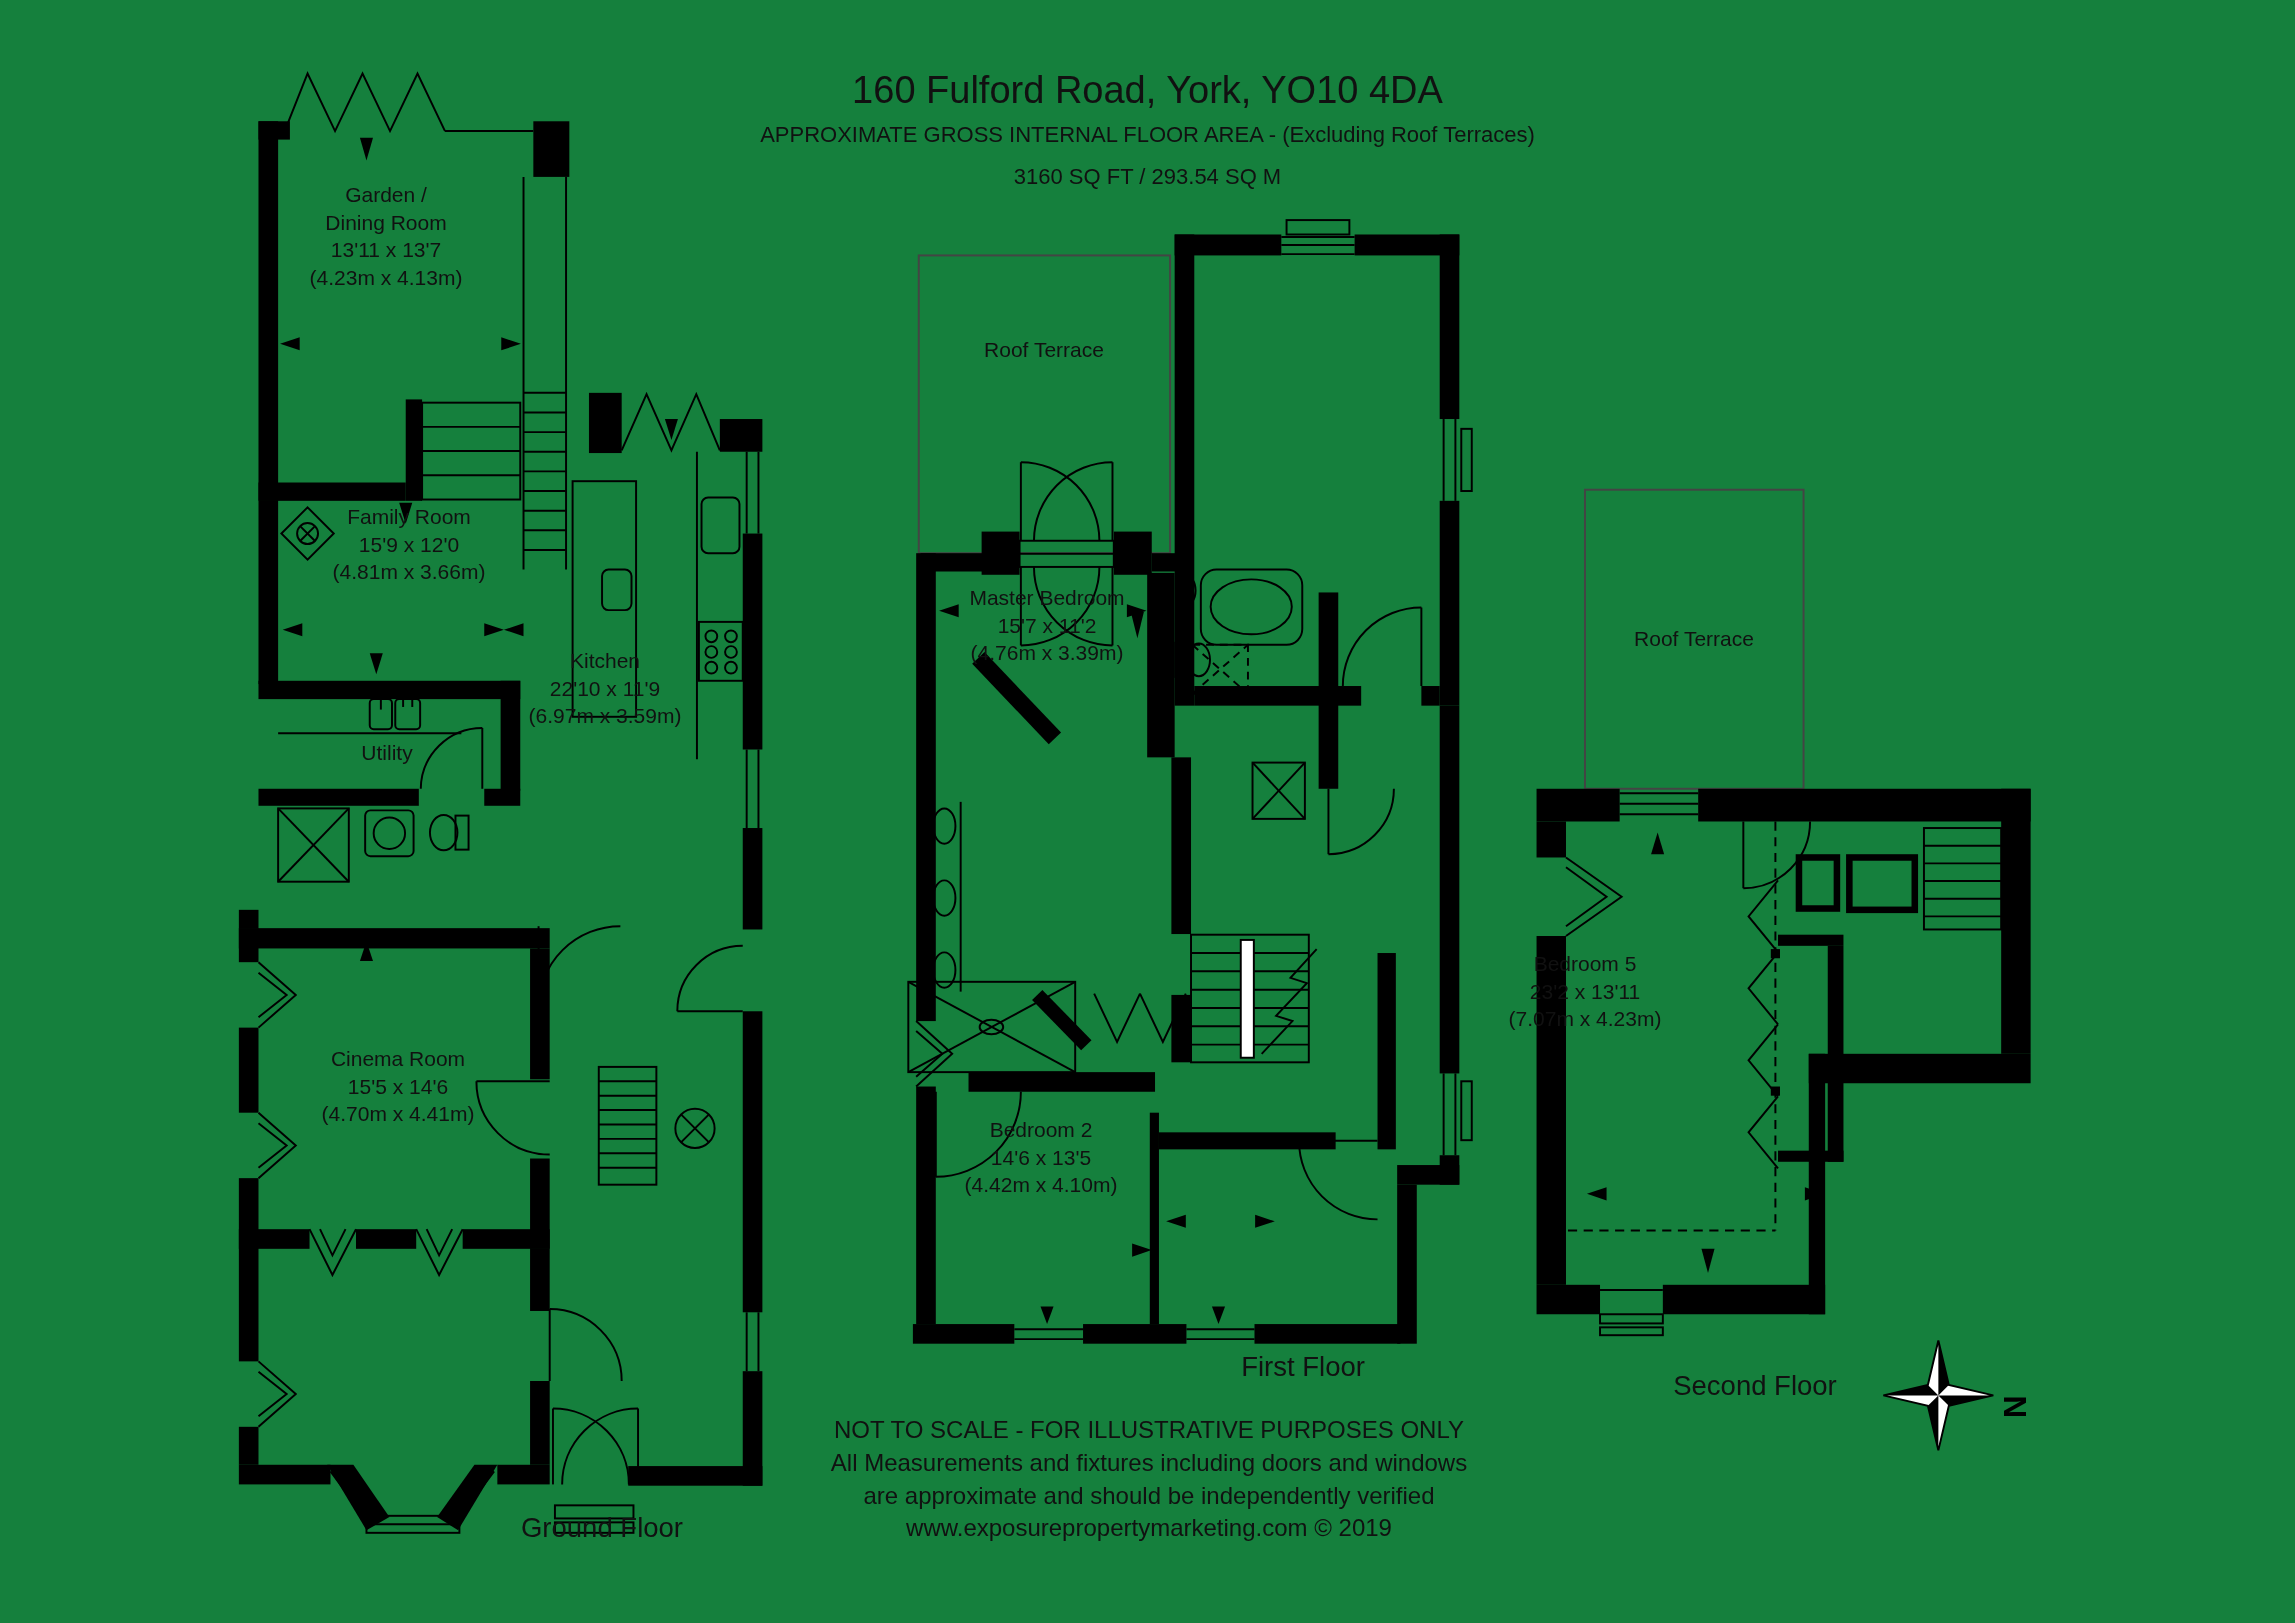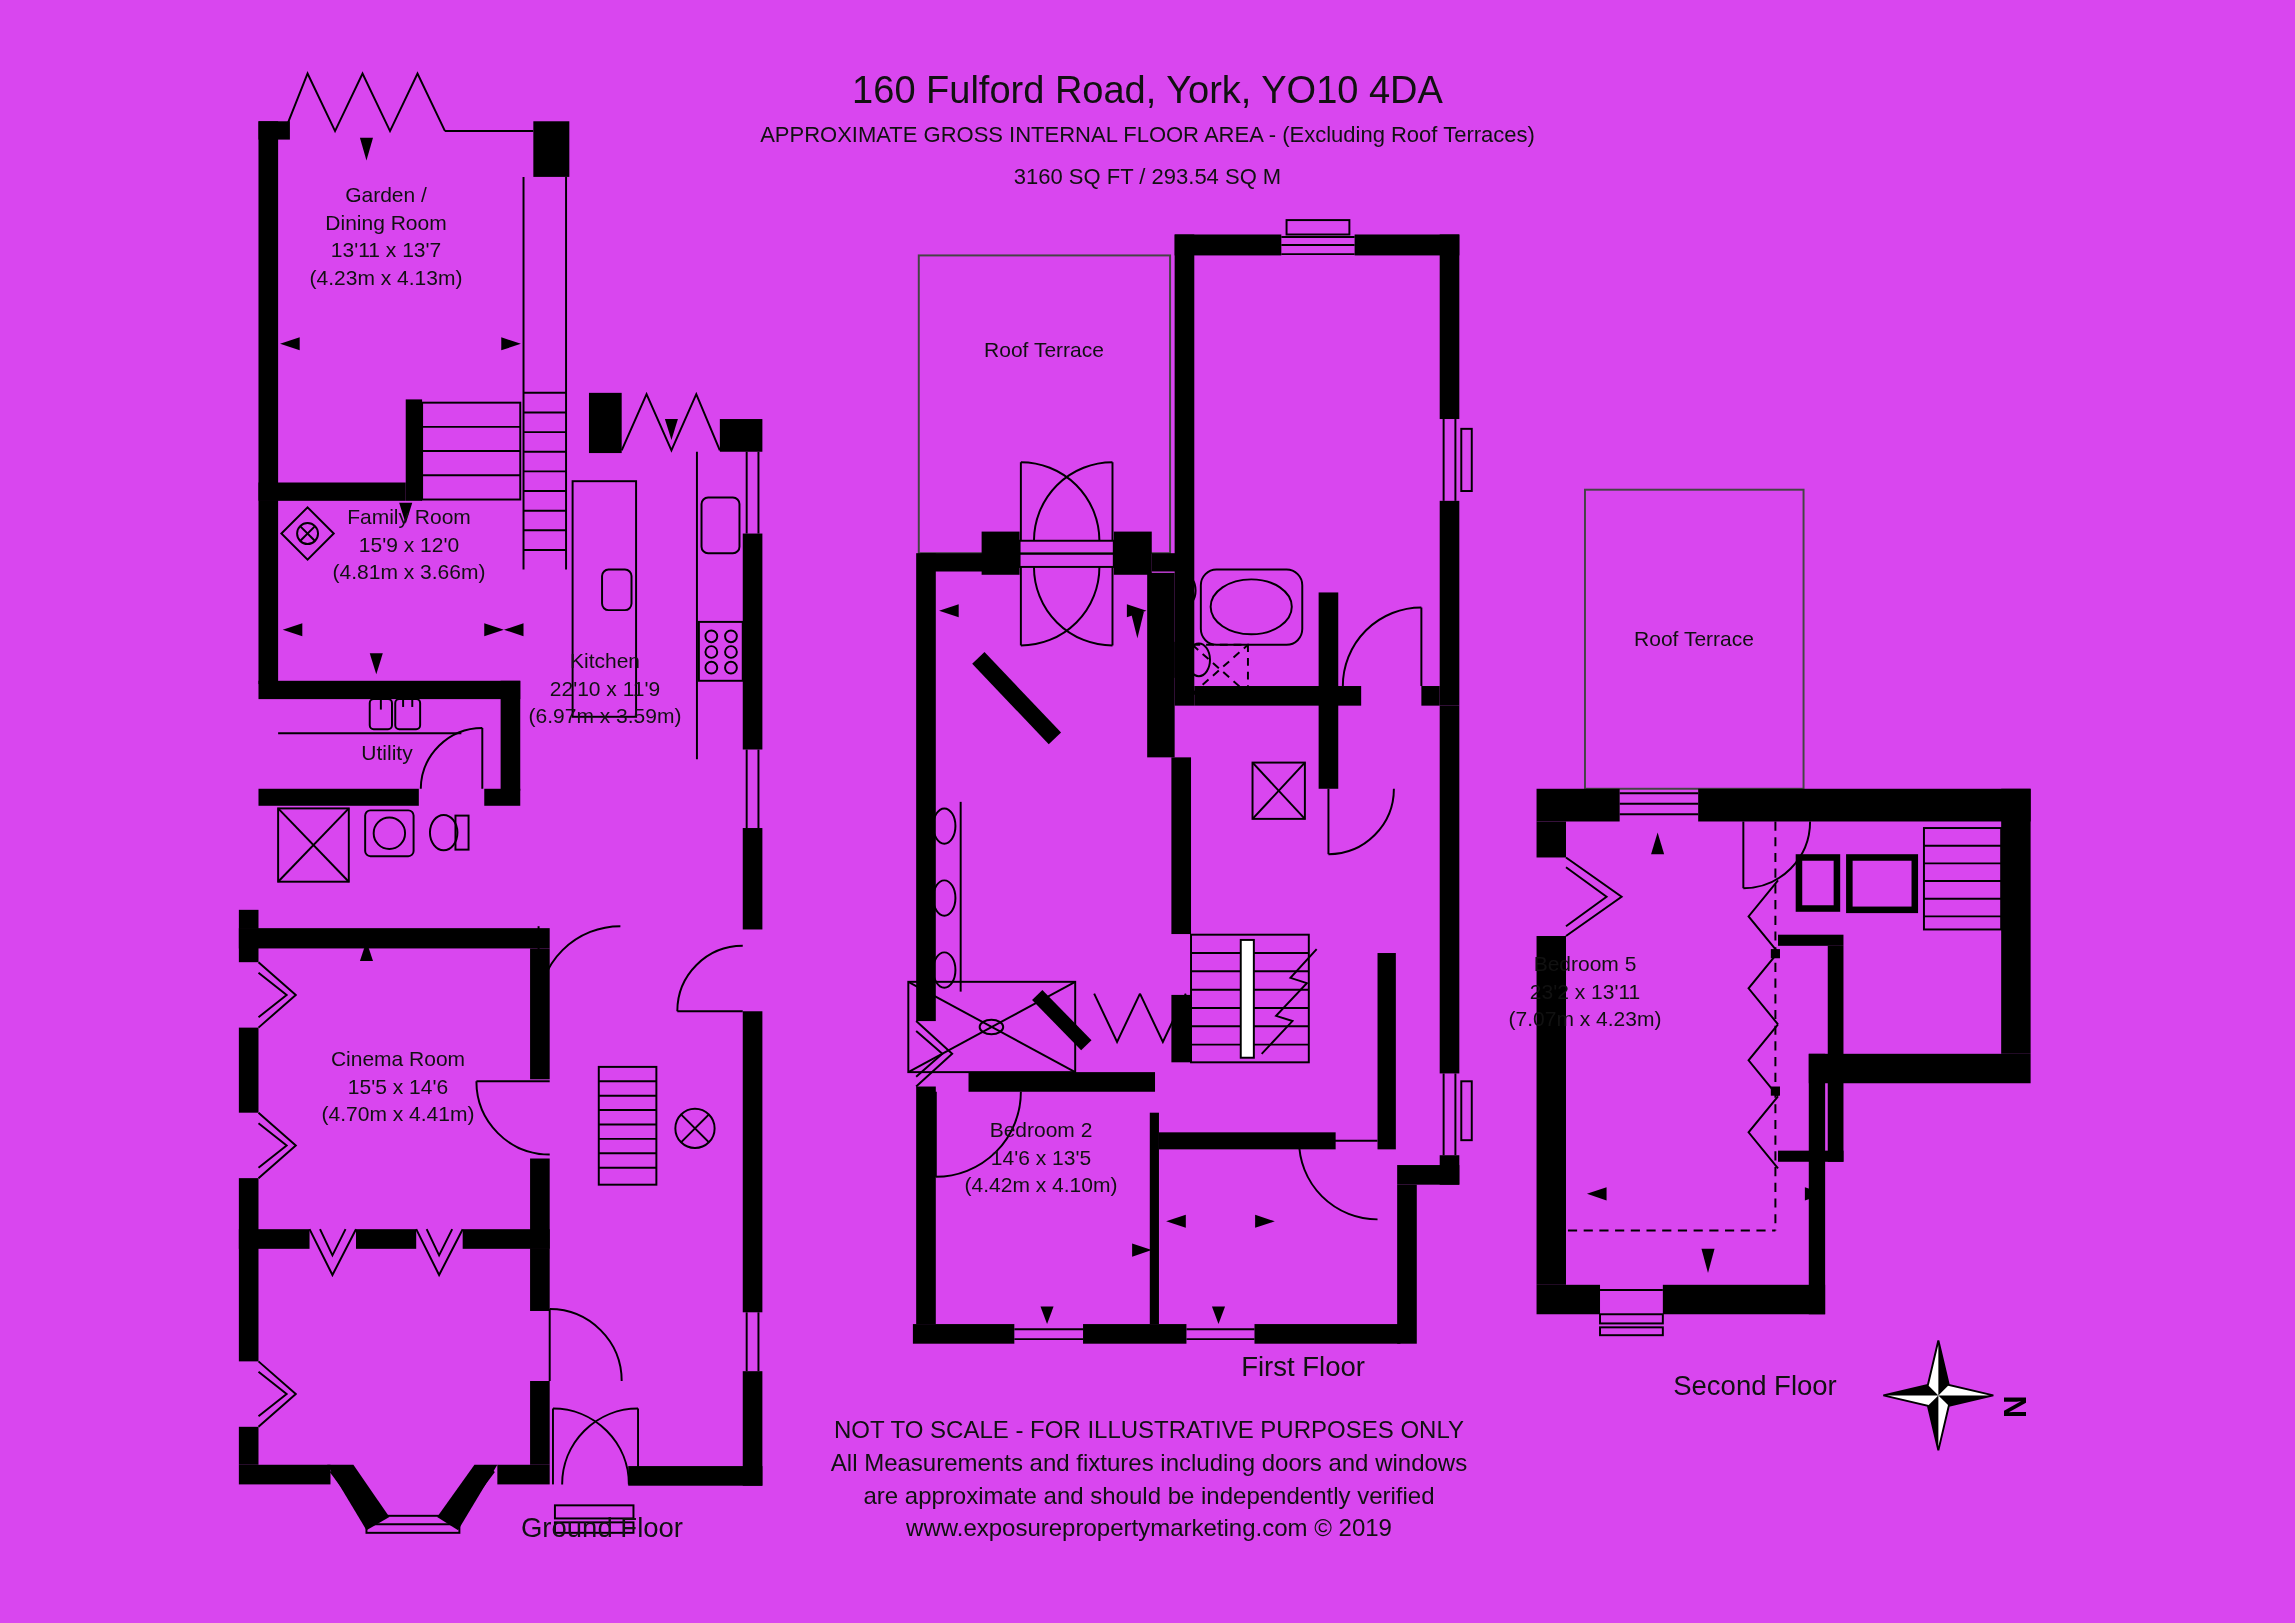--- a/index.html
+++ b/index.html
@@ -1,16 +1,16 @@
 <!DOCTYPE html>
 <html style="font-size:10.5px"><head>
 <meta charset="utf-8">
 <style>
   html,body{margin:0;padding:0;background:#fff;}
-  #page{position:relative;width:2295px;height:1624px;background:#d946ef;overflow:hidden;
+  #page{position:relative;width:2295px;height:1624px;background:#15803d;overflow:hidden;
         font-family:"Liberation Sans", sans-serif;color:#111;}
   svg{position:absolute;left:0;top:0;}
   .lbl{position:absolute;transform:translate(-50%,-50%);text-align:center;
        white-space:pre-line;font-size:21px;line-height:1.32;color:#111;}
   .floorlbl{position:absolute;transform:translate(-50%,-50%);font-size:27.5px;white-space:nowrap;color:#111;}
   .hdr{position:absolute;left:50%;transform:translateX(-50%);white-space:nowrap;text-align:center;color:#111;}
   #title{top:69px;font-size:38px;}
   #subtitle{top:122px;font-size:22px;}
   #area{top:164px;font-size:22px;}
   .ftr{position:absolute;left:1149px;transform:translate(-50%,-50%);font-size:24px;white-space:nowrap;color:#111;}
@@ -466,20 +466,23 @@
 (4.81m x 3.66m)</div>
   <div class="lbl" style="left:605px;top:689px">Kitchen
 22'10 x 11'9
 (6.97m x 3.59m)</div>
   <div class="lbl" style="left:387px;top:753px">Utility</div>
   <div class="lbl" style="left:398px;top:1087px">Cinema Room
 15'5 x 14'6
 (4.70m x 4.41m)</div>
 
   <div class="lbl" style="left:1044px;top:350px">Roof Terrace</div>
+  <div class="lbl" style="left:1047px;top:626px">Master Bedroom
+15'7 x 11'2
+(4.76m x 3.39m)</div>
   <div class="lbl" style="left:1041px;top:1158px">Bedroom 2
 14'6 x 13'5
 (4.42m x 4.10m)</div>
 
   <div class="lbl" style="left:1694px;top:639px">Roof Terrace</div>
   <div class="lbl" style="left:1585px;top:992px">Bedroom 5
 23'2 x 13'11
 (7.07m x 4.23m)</div>
 
   <div class="floorlbl" style="left:602px;top:1528px">Ground Floor</div>

